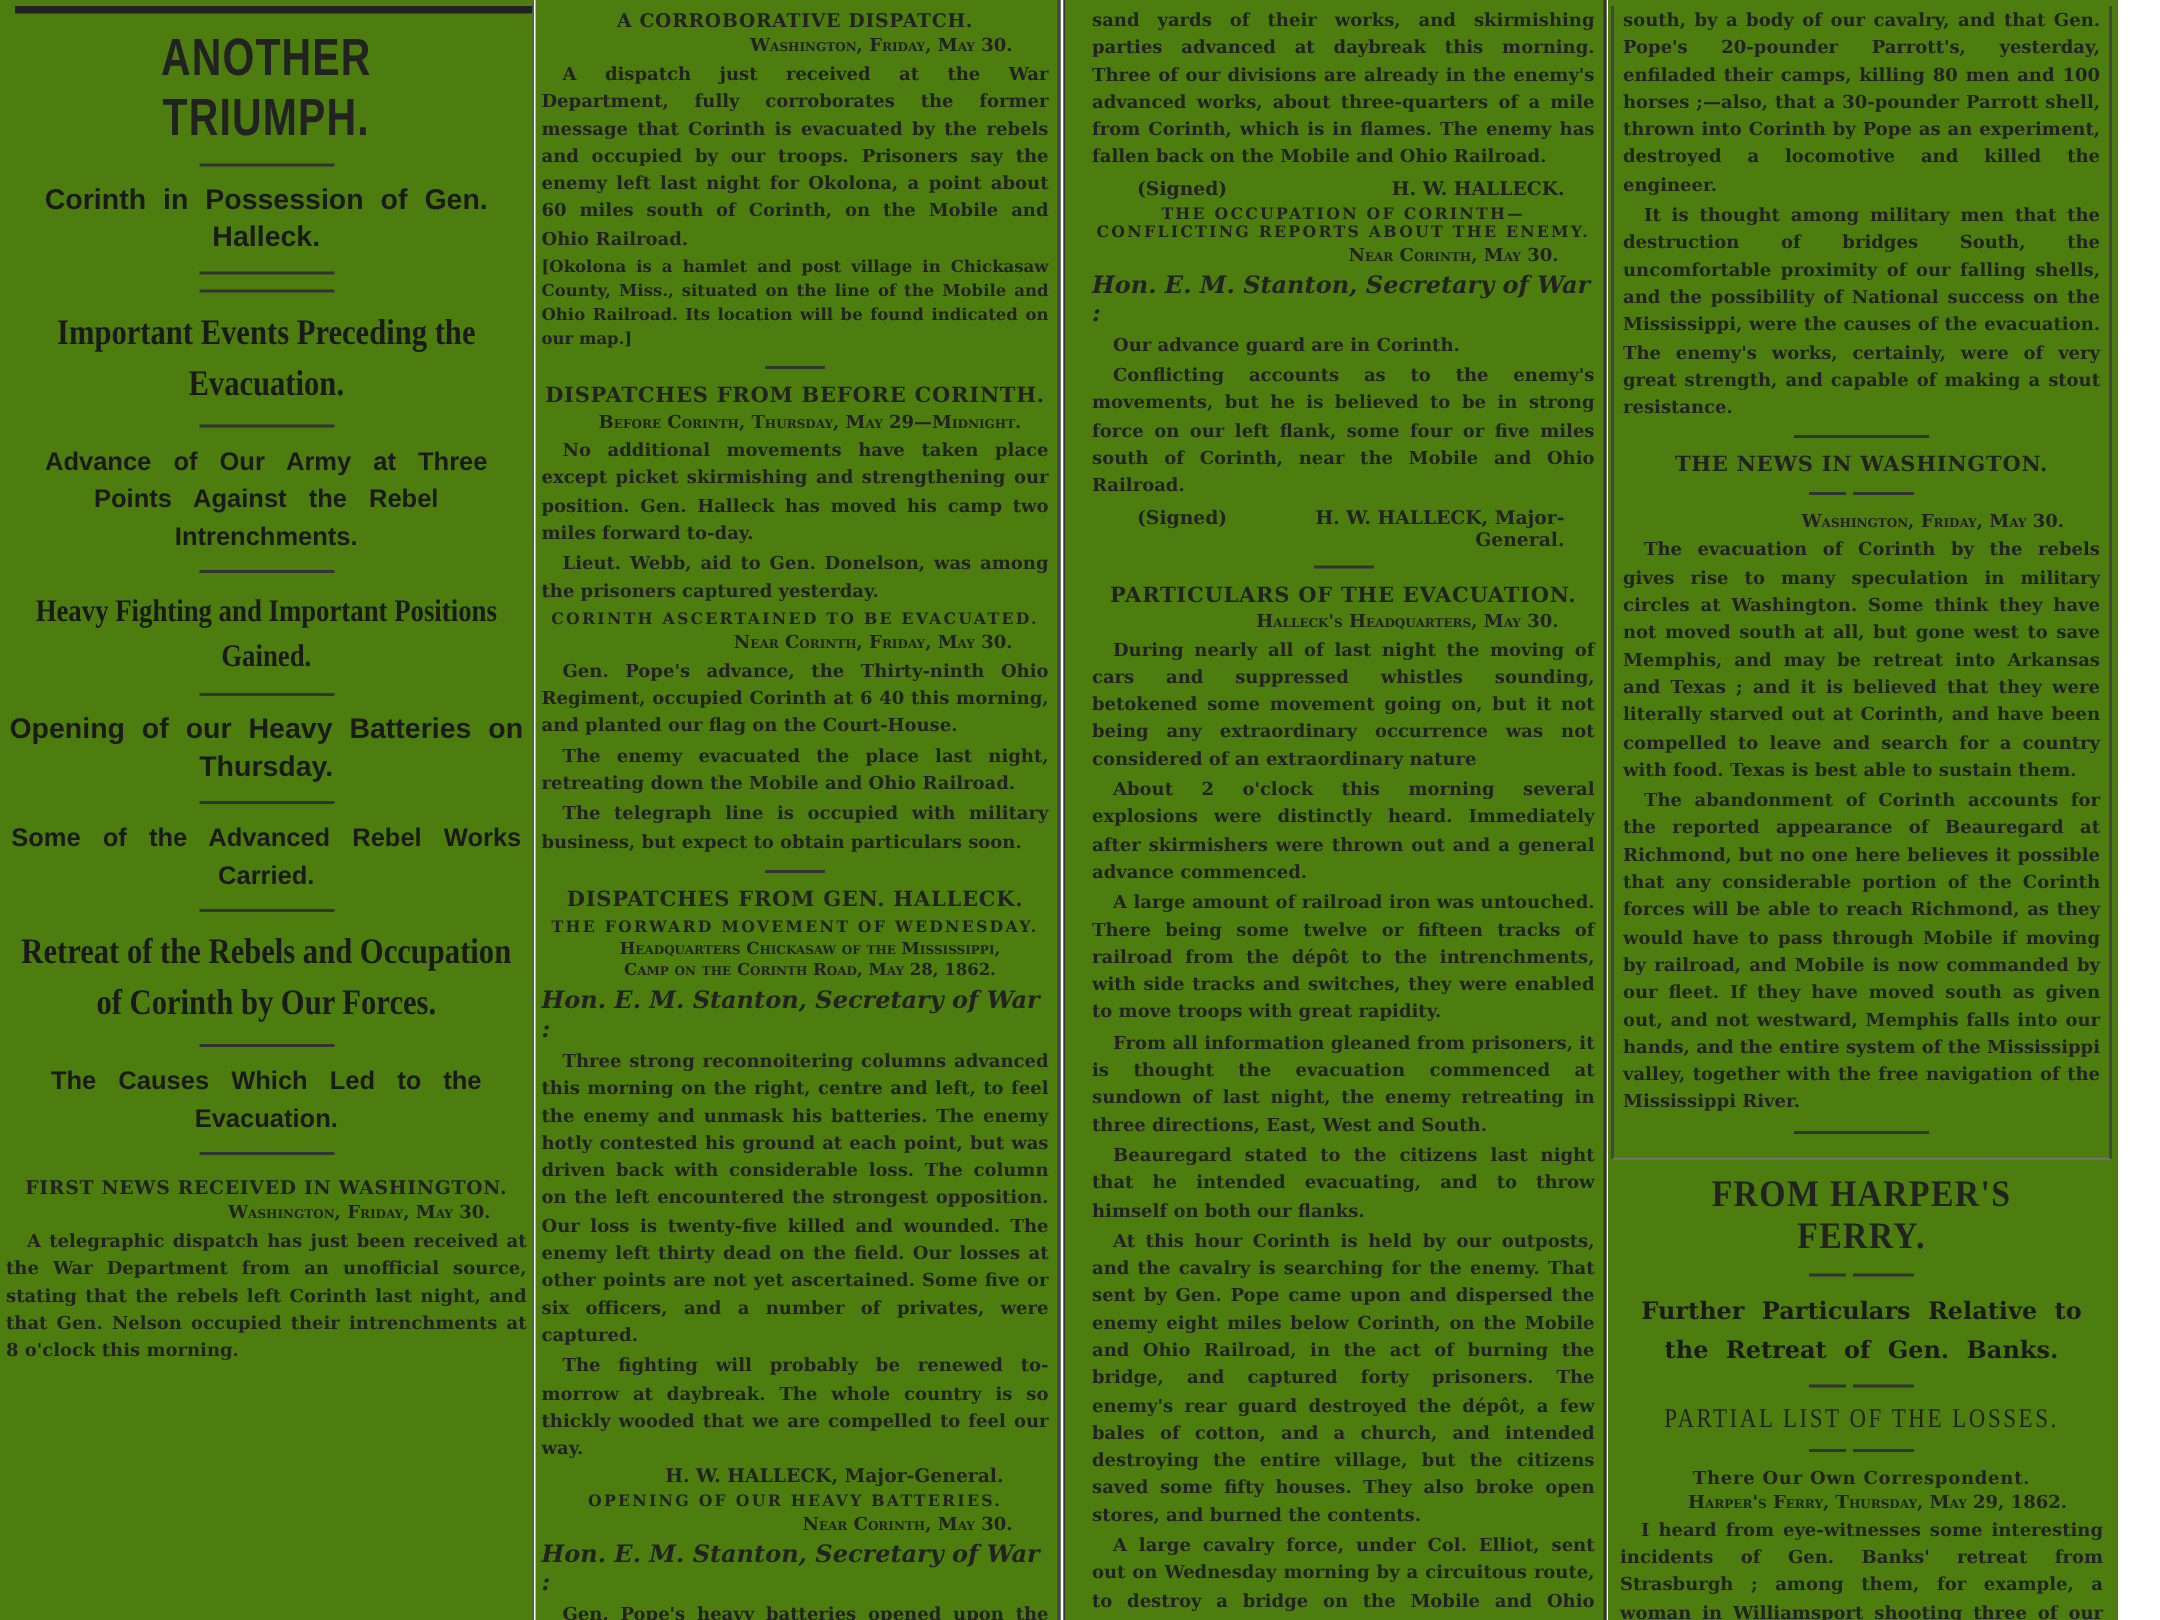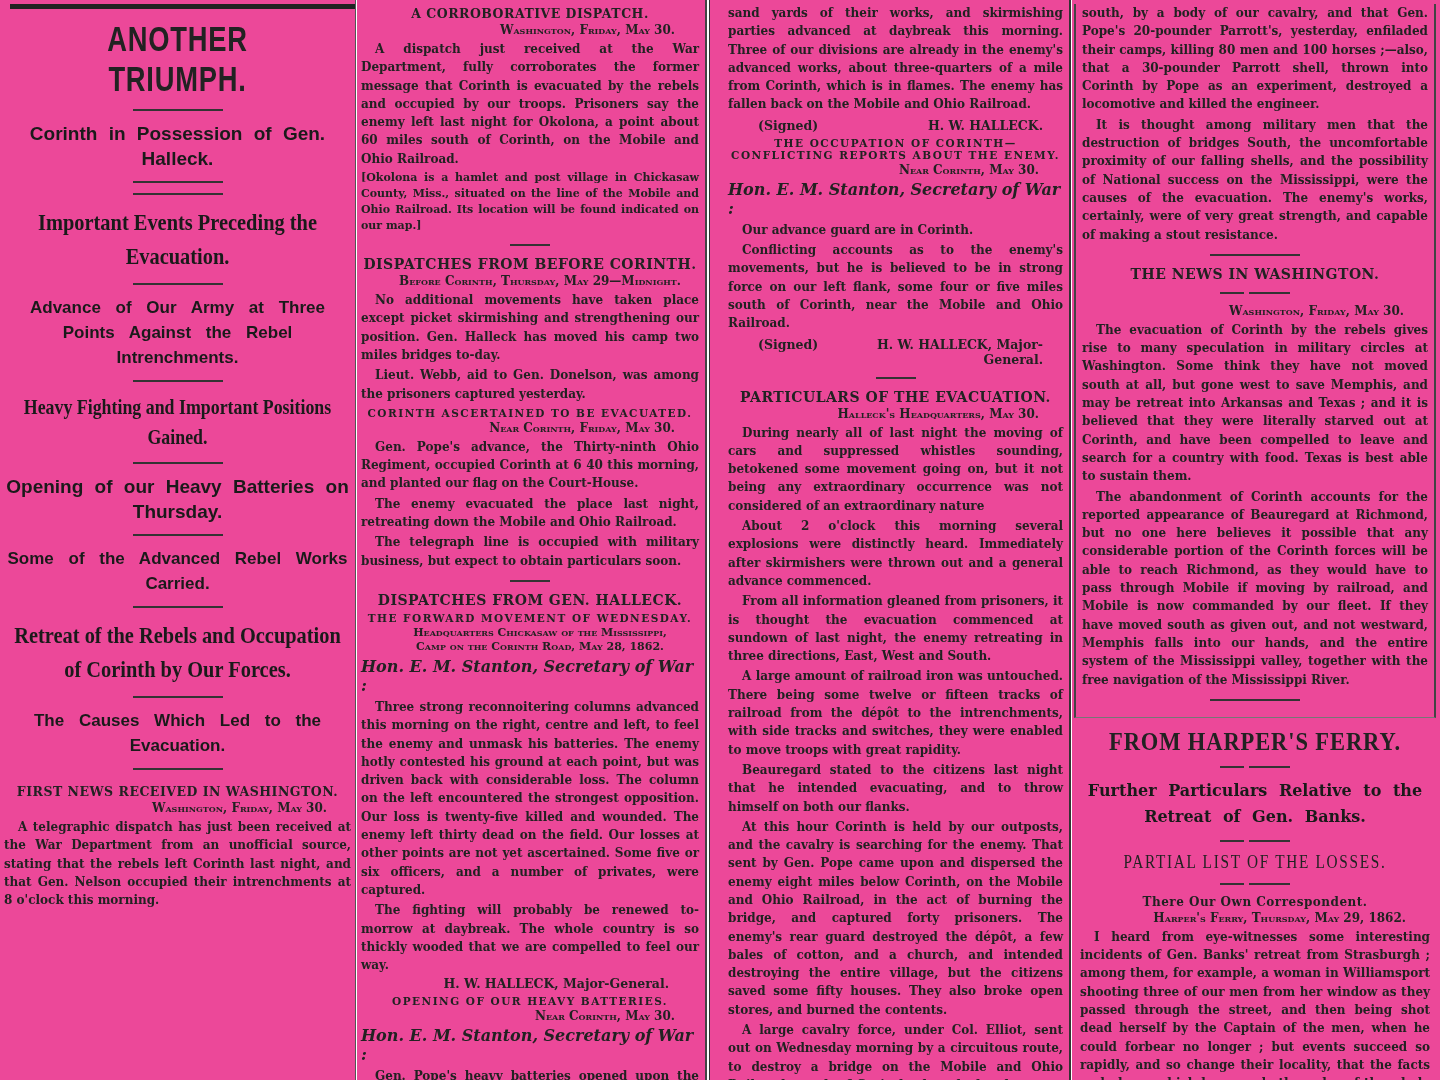--- a/index.html
+++ b/index.html
@@ -2,25 +2,25 @@
 <html><head>
 <meta charset="utf-8">
 <style>
   html, body { margin: 0; padding: 0; }
   body {
     width: 1440px; height: 1080px; overflow: hidden;
     background: #ffffff; color: #1e1e1e;
     font-family: "DejaVu Serif", "Liberation Serif", serif;
     position: relative;
   }
-  .col { position: absolute; top: 0; height: 1080px; box-sizing: border-box; overflow: hidden; background: #ec4899; }
+  .col { position: absolute; top: 0; height: 1080px; box-sizing: border-box; overflow: hidden; background: #4d7c0f; }
   #col1 { left: 0; width: 356px; padding: 0 4px; border-right: 1.5px solid #555; }
   #col2 { left: 357px; width: 350px; padding: 2px 6px 0 4px; border-right: 2px solid #444; }
   #col3 { left: 709px; width: 362px; padding: 0 6px 0 18px; border-left: 1.5px solid #333; border-right: 2px solid #333; }
-  #col4 { left: 1072px; width: 368px; padding: 0 10px 4px 8px; }
+  #col4 { left: 1072px; width: 340px; padding: 0 10px 4px 8px; }
 
   .topbar { height: 5px; background: #222; margin: 4px 0 10px 6px; width: 345px; }
   .mast {
     font-family: "Liberation Sans", sans-serif; font-weight: bold;
     font-size: 35px; letter-spacing: 1px; text-align: center; transform: scaleX(0.78);
     margin: 0 0 8px 0; line-height: 40px; color: #222;
   }
   .rule { width: 90px; height: 2px; background: #333; margin: 10px auto; }
   .rule.small { width: 40px; }
   .rule.orn { width: 70px; height: 2px; background: linear-gradient(90deg,#333 0 35%,transparent 35% 42%,#333 42% 100%); }
@@ -103,21 +103,21 @@
 </div>
 
 <div class="col" id="col2">
   <div class="subhead">A CORROBORATIVE DISPATCH.</div>
   <div class="dateline">Washington, Friday, May 30.</div>
   <p class="t">A dispatch just received at the War Department, fully corroborates the former message that Corinth is evacuated by the rebels and occupied by our troops. Prisoners say the enemy left last night for Okolona, a point about 60 miles south of Corinth, on the Mobile and Ohio Railroad.</p>
   <p class="t note">[Okolona is a hamlet and post village in Chickasaw County, Miss., situated on the line of the Mobile and Ohio Railroad. Its location will be found indicated on our map.]</p>
   <div class="rule small"></div>
   <div class="subhead big">DISPATCHES FROM BEFORE CORINTH.</div>
   <div class="dateline two">Before Corinth, Thursday, May 29—Midnight.</div>
-  <p class="t">No additional movements have taken place except picket skirmishing and strengthening our position. Gen. Halleck has moved his camp two miles bridges to-day.</p>
+  <p class="t">No additional movements have taken place except picket skirmishing and strengthening our position. Gen. Halleck has moved his camp two miles forward to-day.</p>
   <p class="t">Lieut. Webb, aid to Gen. Donelson, was among the prisoners captured yesterday.</p>
   <div class="subhead sm">CORINTH ASCERTAINED TO BE EVACUATED.</div>
   <div class="dateline">Near Corinth, Friday, May 30.</div>
   <p class="t">Gen. Pope's advance, the Thirty-ninth Ohio Regiment, occupied Corinth at 6 40 this morning, and planted our flag on the Court-House.</p>
   <p class="t">The enemy evacuated the place last night, retreating down the Mobile and Ohio Railroad.</p>
   <p class="t">The telegraph line is occupied with military business, but expect to obtain particulars soon.</p>
   <div class="rule small"></div>
   <div class="subhead big">DISPATCHES FROM GEN. HALLECK.</div>
   <div class="subhead sm">THE FORWARD MOVEMENT OF WEDNESDAY.</div>
   <div class="dateline two" style="font-size:11px;">
@@ -148,22 +148,22 @@
   <p class="t">Conflicting accounts as to the enemy's movements, but he is believed to be in strong force on our left flank, some four or five miles south of Corinth, near the Mobile and Ohio Railroad.</p>
   <div class="sig split">
     <span>(Signed)</span>
     <span>H. W. HALLECK, Major-General.</span>
   </div>
   <div class="rule small"></div>
   <div class="subhead big">PARTICULARS OF THE EVACUATION.</div>
   <div class="dateline">Halleck's Headquarters, May 30.</div>
   <p class="t">During nearly all of last night the moving of cars and suppressed whistles sounding, betokened some movement going on, but it not being any extraordinary occurrence was not considered of an extraordinary nature</p>
   <p class="t">About 2 o'clock this morning several explosions were distinctly heard. Immediately after skirmishers were thrown out and a general advance commenced.</p>
+  <p class="t">A large amount of railroad iron was untouched. There being some twelve or fifteen tracks of railroad from the dépôt to the intrenchments, with side tracks and switches, they were enabled to move troops with great rapidity.</p>
   <p class="t">From all information gleaned from prisoners, it is thought the evacuation commenced at sundown of last night, the enemy retreating in three directions, East, West and South.</p>
-  <p class="t">A large amount of railroad iron was untouched. There being some twelve or fifteen tracks of railroad from the dépôt to the intrenchments, with side tracks and switches, they were enabled to move troops with great rapidity.</p>
   <p class="t">Beauregard stated to the citizens last night that he intended evacuating, and to throw himself on both our flanks.</p>
   <p class="t">At this hour Corinth is held by our outposts, and the cavalry is searching for the enemy. That sent by Gen. Pope came upon and dispersed the enemy eight miles below Corinth, on the Mobile and Ohio Railroad, in the act of burning the bridge, and captured forty prisoners. The enemy's rear guard destroyed the dépôt, a few bales of cotton, and a church, and intended destroying the entire village, but the citizens saved some fifty houses. They also broke open stores, and burned the contents.</p>
   <p class="t">A large cavalry force, under Col. Elliot, sent out on Wednesday morning by a circuitous route, to destroy a bridge on the Mobile and Ohio Railroad, south of Corinth, though they have not yet returned, have probably succeeded, as we learn from prisoners that it was known in Corinth last night that a large bridge had been destroyed, forty miles at the</p>
 </div>
 
 <div class="col" id="col4">
   <div class="boxed">
     <p class="t noind" style="margin-top:4px;">south, by a body of our cavalry, and that Gen. Pope's 20-pounder Parrott's, yesterday, enfiladed their camps, killing 80 men and 100 horses ;—also, that a 30-pounder Parrott shell, thrown into Corinth by Pope as an experiment, destroyed a locomotive and killed the engineer.</p>
     <p class="t">It is thought among military men that the destruction of bridges South, the uncomfortable proximity of our falling shells, and the possibility of National success on the Mississippi, were the causes of the evacuation. The enemy's works, certainly, were of very great strength, and capable of making a stout resistance.</p>
     <div class="rule"></div>

